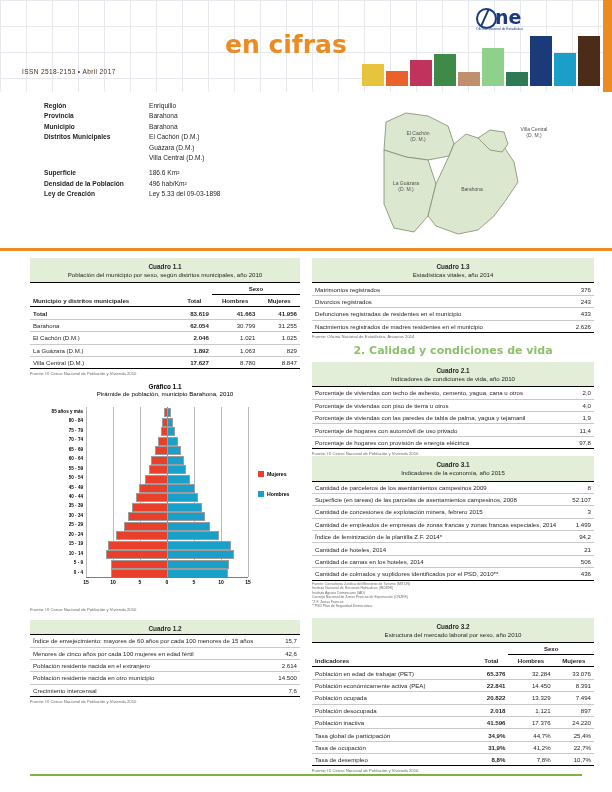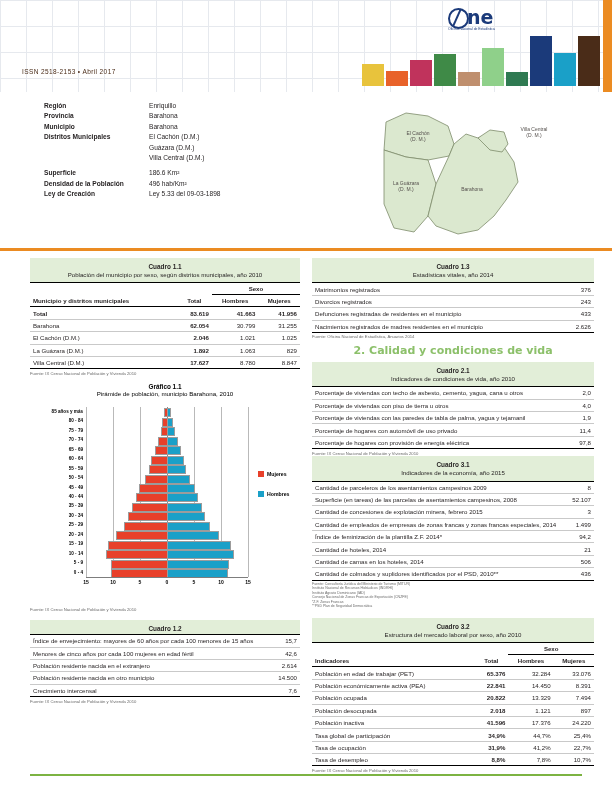--- a/index.html
+++ b/index.html
@@ -12,21 +12,21 @@
   .header{position:absolute;left:0;top:0;width:612px;height:92px;background:#ffffff;overflow:hidden;}
   .grid-bg{position:absolute;left:0;top:0;width:612px;height:92px;
     background-image:linear-gradient(to right,#e6e9ee 1px,transparent 1px),
                      linear-gradient(to bottom,#e6e9ee 1px,transparent 1px);
     background-size:26px 26px;}
   .title-main{position:absolute;left:22px;top:6px;font-size:46px;font-weight:bold;color:#4a2c18;
     letter-spacing:-1px;font-family:"DejaVu Sans", sans-serif;line-height:1;}
   .title-sub{position:absolute;left:225px;top:30px;font-size:25px;font-weight:bold;color:#eb8b22;
     font-family:"DejaVu Sans", sans-serif;}
   .issn{position:absolute;left:22px;top:68px;font-size:6.5px;color:#4a2c18;letter-spacing:.4px;}
-  .logo{position:absolute;left:448px;top:8px;width:58px;height:26px;text-align:center;}
+  .logo{position:absolute;left:476px;top:8px;width:58px;height:26px;text-align:center;}
   .logo-o{position:absolute;left:0;top:0;width:17px;height:17px;border:2px solid #1b3a7a;border-radius:50%;}
   .logo-o:after{content:"";position:absolute;left:6px;top:-2px;width:2px;height:19px;background:#1b3a7a;transform:rotate(24deg);}
   .logo-ne{position:absolute;left:19px;top:-2px;font-size:19px;font-weight:bold;color:#1b3a7a;font-family:"DejaVu Sans",sans-serif;}
   .logo-cap{position:absolute;left:0;top:19px;font-size:3.4px;color:#1b3a7a;white-space:nowrap;}
   .bars{position:absolute;left:362px;top:36px;width:240px;height:50px;}
   .bars i{position:absolute;bottom:0;display:block;}
   
   .info{position:absolute;left:44px;top:101px;width:260px;font-size:6.6px;color:#231f20;}
   .info .row{display:flex;line-height:10.4px;}
   .info .lbl{width:105px;font-weight:bold;}
@@ -73,20 +73,21 @@
   .xlab{position:absolute;top:196px;font-size:5px;font-weight:bold;transform:translateX(-50%);}
   .leg{position:absolute;left:228px;top:88px;font-size:5.2px;font-weight:bold;}
   .leg div{display:flex;align-items:center;margin-bottom:14px;}
   .leg i{width:6px;height:6px;display:inline-block;margin-right:3px;}
 </style>
 </head>
 <body>
 
 <div class="header">
   <div class="grid-bg"></div>
+  <div class="title-sub">en cifras</div>
   <div class="issn">ISSN 2518-2153  •  Abril 2017</div>
   <div class="logo">
     <span class="logo-o"></span>
     <span class="logo-ne">ne</span>
     <span class="logo-cap">Oficina Nacional de Estadística</span>
   </div>
   <div class="bars">
     <i style="left:0px;width:22px;height:22px;background:#e8c33c"></i>
     <i style="left:24px;width:22px;height:15px;background:#e8622a"></i>
     <i style="left:48px;width:22px;height:26px;background:#c0335c"></i>

